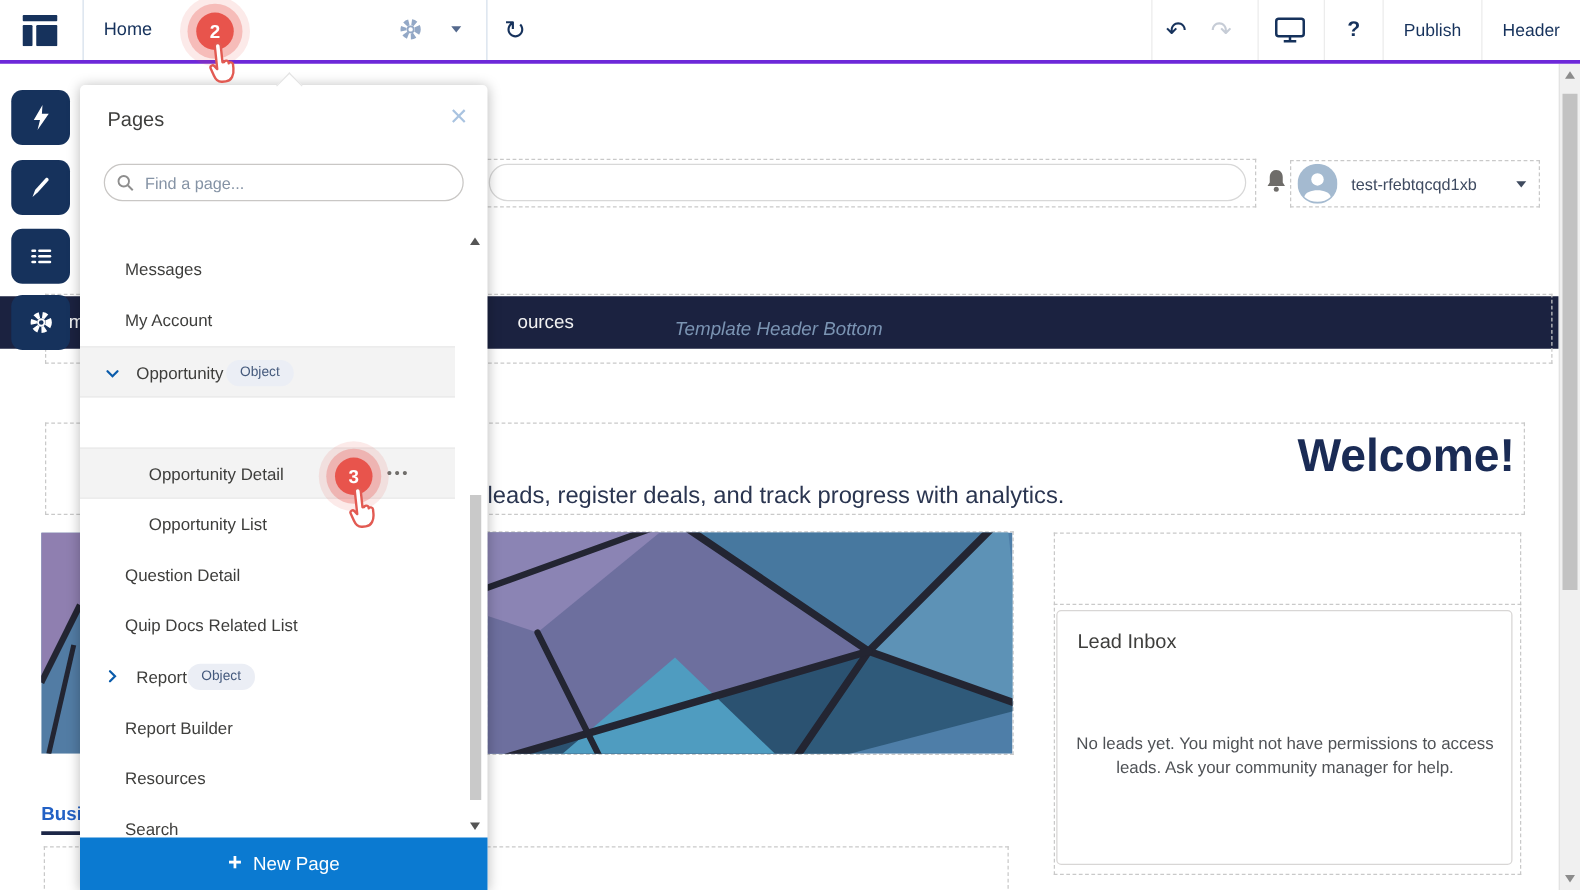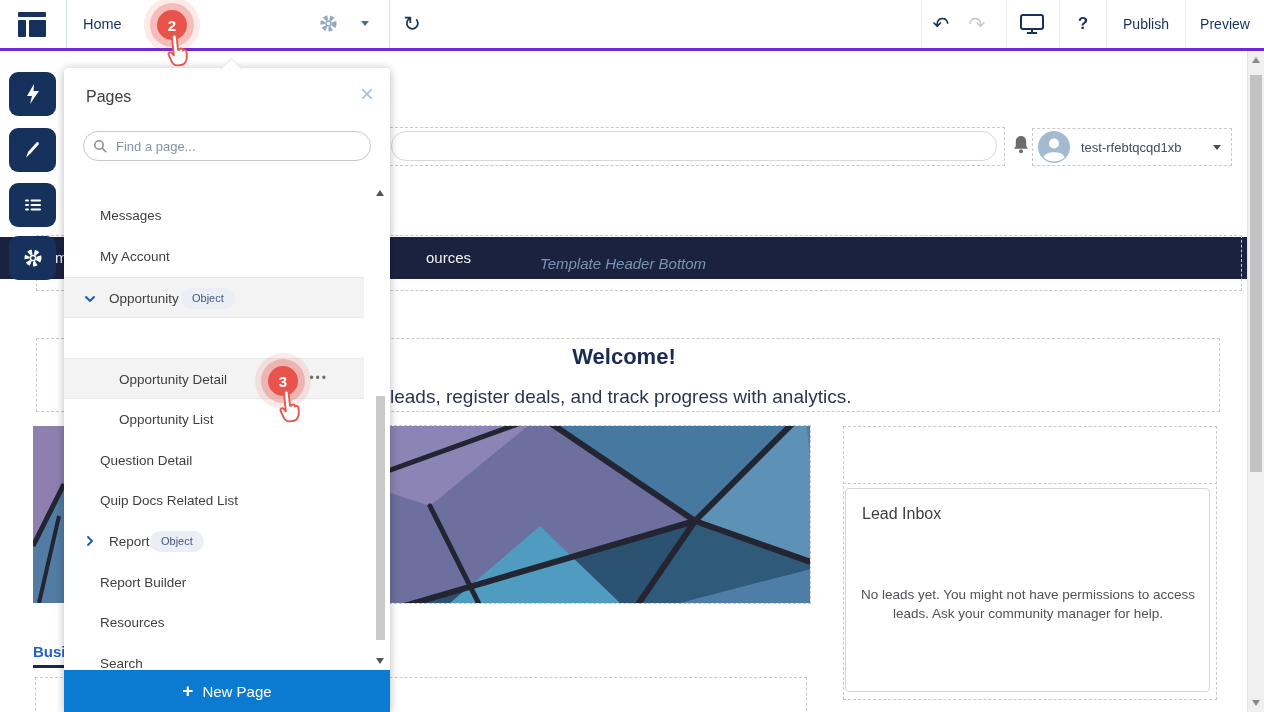--- a/index.html
+++ b/index.html
@@ -9,22 +9,22 @@
   
   .canvas{position:absolute;inset:51px 0 0 0;background:#fff;z-index:1;}
   .dashed{position:absolute;border:1px dashed #c9c9c9;box-sizing:border-box;}
   .tpl-label{display:flex;align-items:center;justify-content:center;height:100%;
     font-style:italic;font-size:15px;color:#7b94b3;padding-right:32px;}
   .nav-band{position:absolute;left:0;top:186px;width:1247px;height:42px;background:#1b2240;}
   .nav-frag{position:absolute;top:0;height:42px;line-height:42px;color:#f2f2f2;font-size:15px;}
   .page-search-outer{left:385px;top:127px;width:620px;height:39px;}
   .page-search-input{position:absolute;left:391px;top:131px;width:606px;height:30px;
     border:1px solid #d8d8d8;border-radius:16px;background:#fff;box-sizing:border-box;}
-  .welcome-title{position:absolute;left:36px;top:344px;width:1176px;text-align:center;
-    font-size:22px;font-weight:bold;color:#1a2b55;}
+  .welcome-title{position:absolute;left:36px;top:344px;width:1176px;text-align:right;
+    font-size:37px;font-weight:bold;color:#1a2b55;}
   .welcome-sub{position:absolute;left:390px;top:386px;font-size:19px;color:#2a3550;white-space:nowrap;}
   .user-name{position:absolute;left:1080px;top:127px;height:38px;line-height:38px;
     font-size:13px;color:#3f4b61;}
   .lead-card{position:absolute;left:845px;top:488px;width:365px;height:204px;background:#fff;
     border:1px solid #d8d6d5;border-radius:4px;box-sizing:border-box;}
   .lead-title{position:absolute;left:16px;top:16px;font-size:16px;color:#3e3e3c;}
   .lead-body{position:absolute;left:12px;top:96px;width:340px;text-align:center;
     font-size:13.5px;line-height:19px;color:#4f5256;}
   .busi{position:absolute;left:33px;top:643px;font-size:15px;font-weight:bold;color:#2361c5;}
   .busi-underline{position:absolute;left:33px;top:665px;width:31px;height:3px;background:#1c2747;}
@@ -117,21 +117,21 @@
           <circle cx="16" cy="12.5" r="5" fill="#fff"></circle>
           <path d="M5.5 26.5 C6.5 19.5 25.5 19.5 26.5 26.5 A16 16 0 0 1 5.5 26.5 Z" fill="#fff"></path>
         </svg>
       </div>
       <div class="user-name" style="left:48px;top:0;position:absolute;">test-rfebtqcqd1xb</div>
       <div class="caret" style="position:absolute;right:10px;top:16px;border-top-color:#3e4a5e;"></div>
     </div>
 
     <div class="nav-band">
       <div class="nav-frag" style="left:55px;width:9px;overflow:hidden;">m</div>
-      <div class="nav-frag" style="left:390px;padding-left:36px;">ources</div>
+      <div class="nav-frag" style="left:378px;padding-left:36px;">ources</div>
     </div>
 
     <div class="dashed" style="left:36px;top:184px;width:1206px;height:56px;">
       <div class="tpl-label">Template Header Bottom</div>
     </div>
 
     <div class="dashed" style="left:36px;top:287px;width:1184px;height:74px;"></div>
     <div class="welcome-title" style="top:293px;">Welcome!</div>
     <div class="welcome-sub" style="top:335px;">leads, register deals, and track progress with analytics.</div>
 
@@ -256,21 +256,21 @@
     <div class="tb-sep" style="left:1059px;"></div>
     <div class="tb-icon" style="left:1072px;width:22px;font-size:17px;font-weight:bold;color:#16325c;">
       <span>?</span>
     </div>
     <div class="tb-sep" style="left:1106px;"></div>
     <div class="tb-icon tb-text" style="left:1118px;width:56px;">
       <span>Publish</span>
     </div>
     <div class="tb-sep" style="left:1185px;"></div>
     <div class="tb-icon tb-text" style="left:1196px;width:58px;">
-      <span>Preview</span>
+      <span>Header</span>
     </div>
   </div>
 
   <div class="panel">
     <div class="panel-notch"></div>
     <div class="panel-title">Pages</div>
     <div class="panel-close">×</div>
 
     <input class="panel-search" type="text" placeholder="Find a page..." style="">
     <svg class="p-search-ic" width="15" height="15" viewBox="0 0 15 15">

